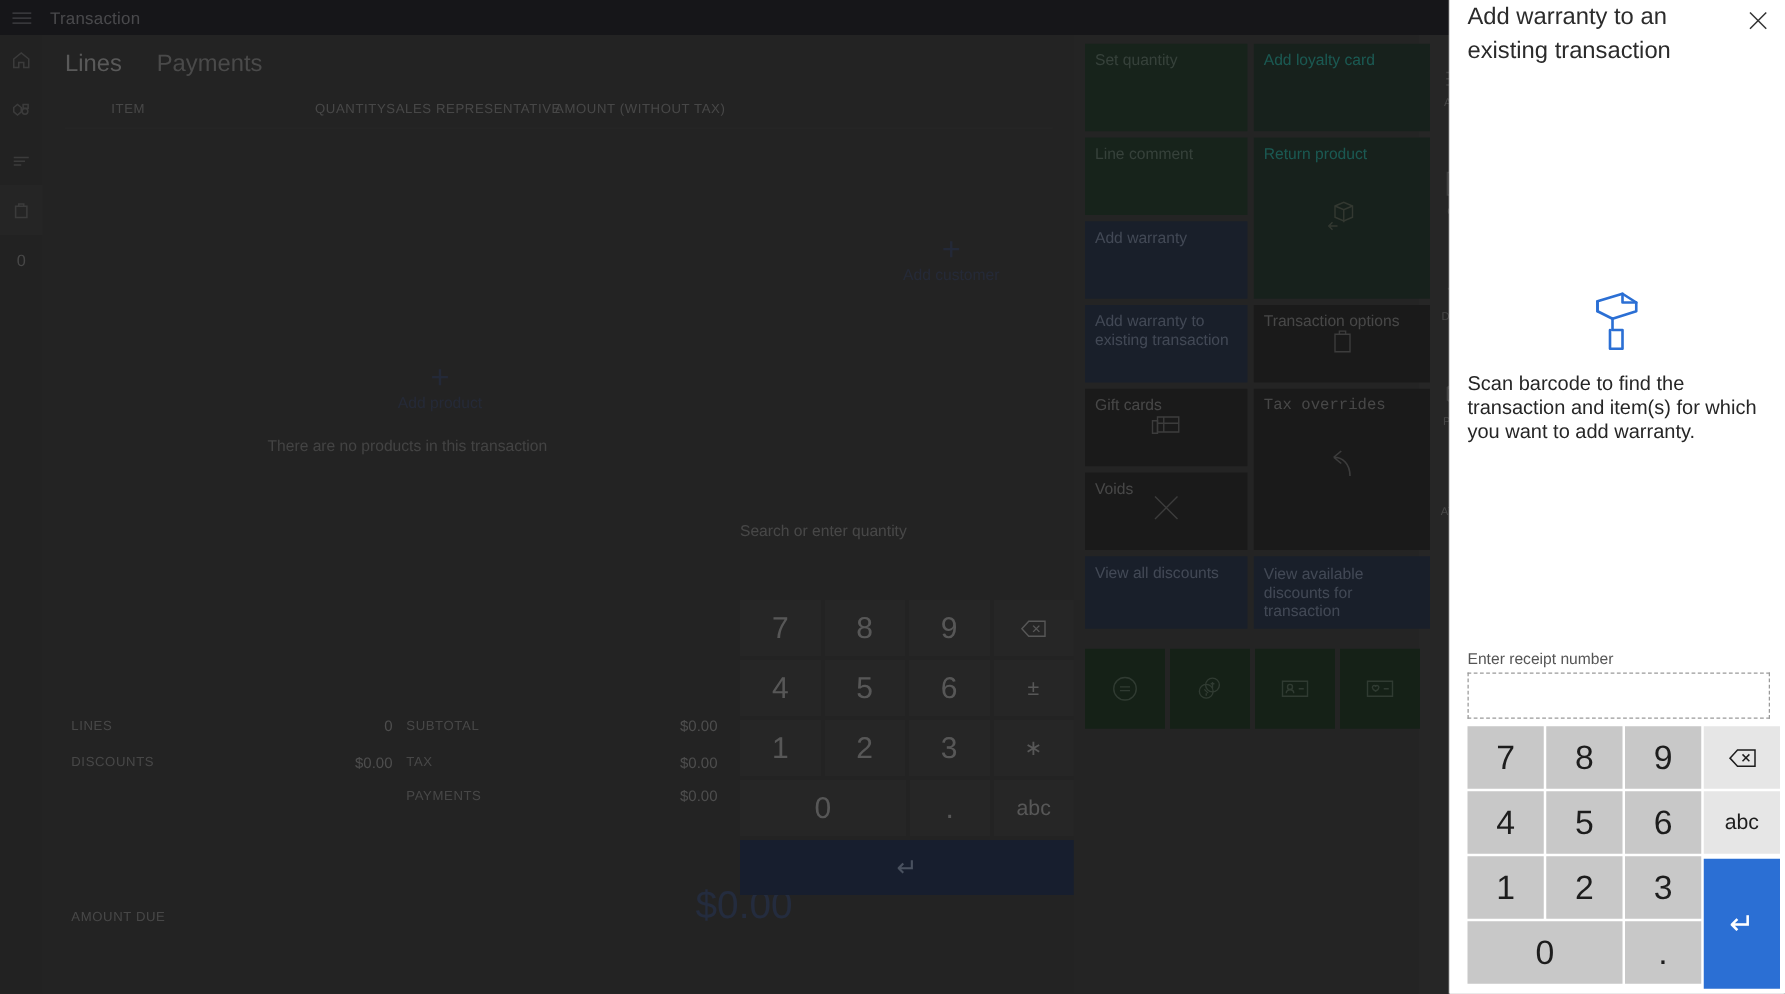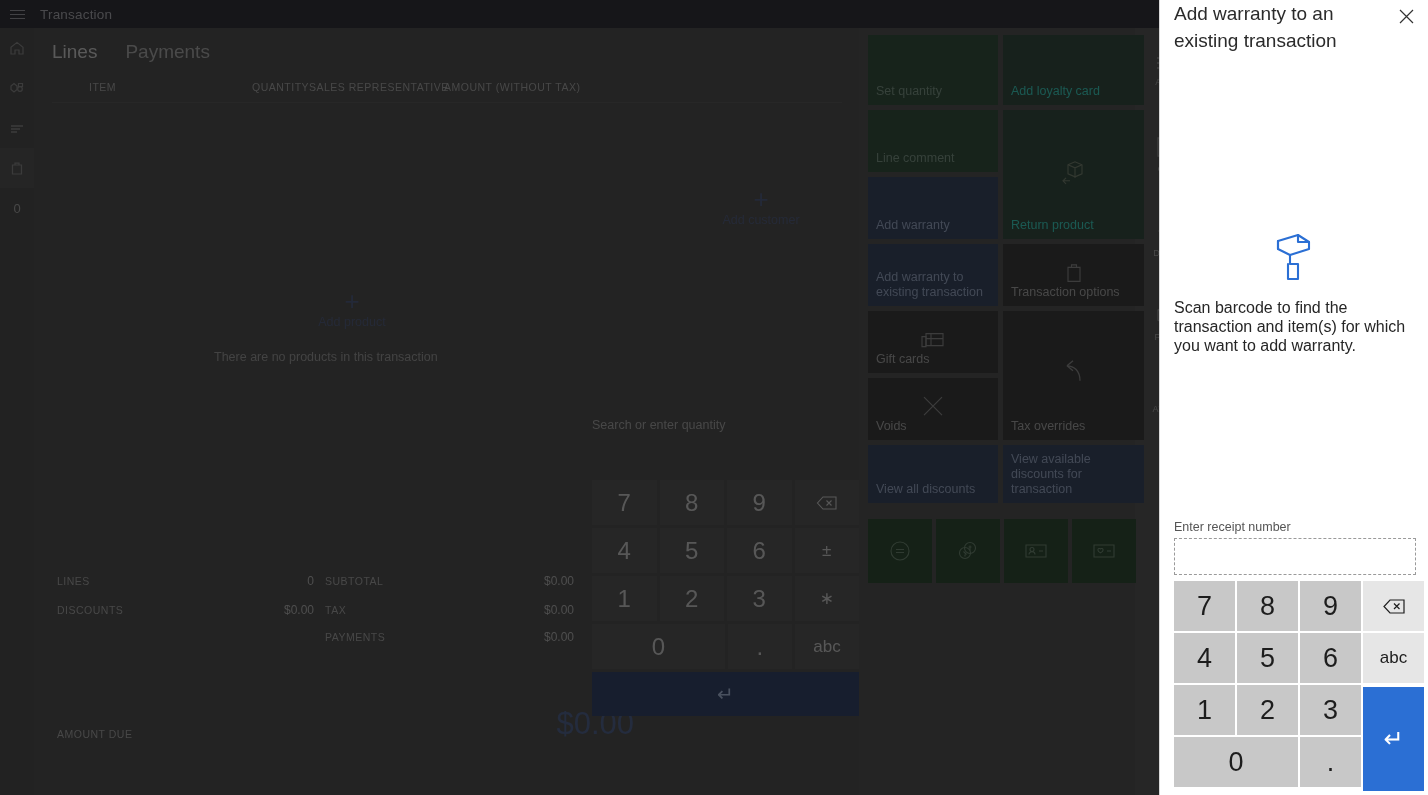--- a/index.html
+++ b/index.html
@@ -61,21 +61,21 @@
   #np-hint{position:absolute;left:592px;top:418px;font-size:12.5px;color:#8a8a8a;z-index:3;}
   .np-row{display:flex;gap:3px;margin-bottom:3px;}
   .np-key{background:#333333;color:#b4b4b4;height:45px;display:flex;align-items:center;justify-content:center;font-size:24px;font-weight:300;flex:1;}
   .np-key.fn{font-size:17px;}
   .np-key.wide{flex:2.07;}
   .np-enter{background:#0b1f47;height:44px;display:flex;align-items:center;justify-content:center;color:#8fa2c8;font-size:20px;}
 
   
   #tiles{position:absolute;left:868px;top:35px;width:276px;z-index:3;}
   .trow{display:flex;gap:5px;margin-bottom:5px;}
-  .tile{position:relative;box-sizing:border-box;padding:6px 8px;display:flex;flex-direction:column;justify-content:flex-end;}
+  .tile{position:relative;box-sizing:border-box;padding:6px 8px;display:flex;flex-direction:column;justify-content:flex-start;}
   .tile .tl{font-size:12.5px;line-height:15px;}
   .tile .tico{position:absolute;left:0;right:0;top:50%;transform:translateY(-60%);display:flex;align-items:center;justify-content:center;}
   .g1{background:#0b2a17;} .g1 .tl{color:#5d7a68;}
   .g2{background:#0d2619;} .g2 .tl{color:#14b8a6;}
   .blue{background:#10203e;} .blue .tl{color:#7c8dad;}
   .dark{background:#141414;} .dark .tl{color:#8a8a8a;}
   .green-pay{background:#06260b;} .green-pay .tl{color:#5d7a68;}
   .tile svg{stroke:#55634f;fill:none;stroke-width:1.1;}
   .dark svg{stroke:#6d6d6d;}
   .sq{width:64px;height:64px;background:#06250c;display:flex;align-items:center;justify-content:center;}
@@ -280,21 +280,21 @@
                 <path d="M5 5l18 18M23 5L5 23"></path>
               </svg>
           </span>
           <div class="tl">Voids</div>
         </div>
         <div class="tile blue" style="width:130px;height:58px;">
           <div class="tl">View all discounts</div>
         </div>
       </div>
       <div style="display:flex;flex-direction:column;gap:5px;">
-        <div class="tile dark" style="width:141px;height:129px;">
+        <div class="tile dark" style="width:141px;height:129px;font-family:Liberation Mono, monospace;">
           <span class="tico">
             <svg width="32" height="32" viewBox="0 0 32 32">
                 <path d="M22 24C22 14 16 9 9 9M9 9l6-5M9 9l6 5" stroke-width="1.3"></path>
               </svg>
           </span>
           <div class="tl">Tax overrides</div>
         </div>
         <div class="tile blue" style="width:141px;height:58px;justify-content:flex-start;padding-top:7px;">
           <div class="tl">View available discounts for transaction</div>
         </div>

